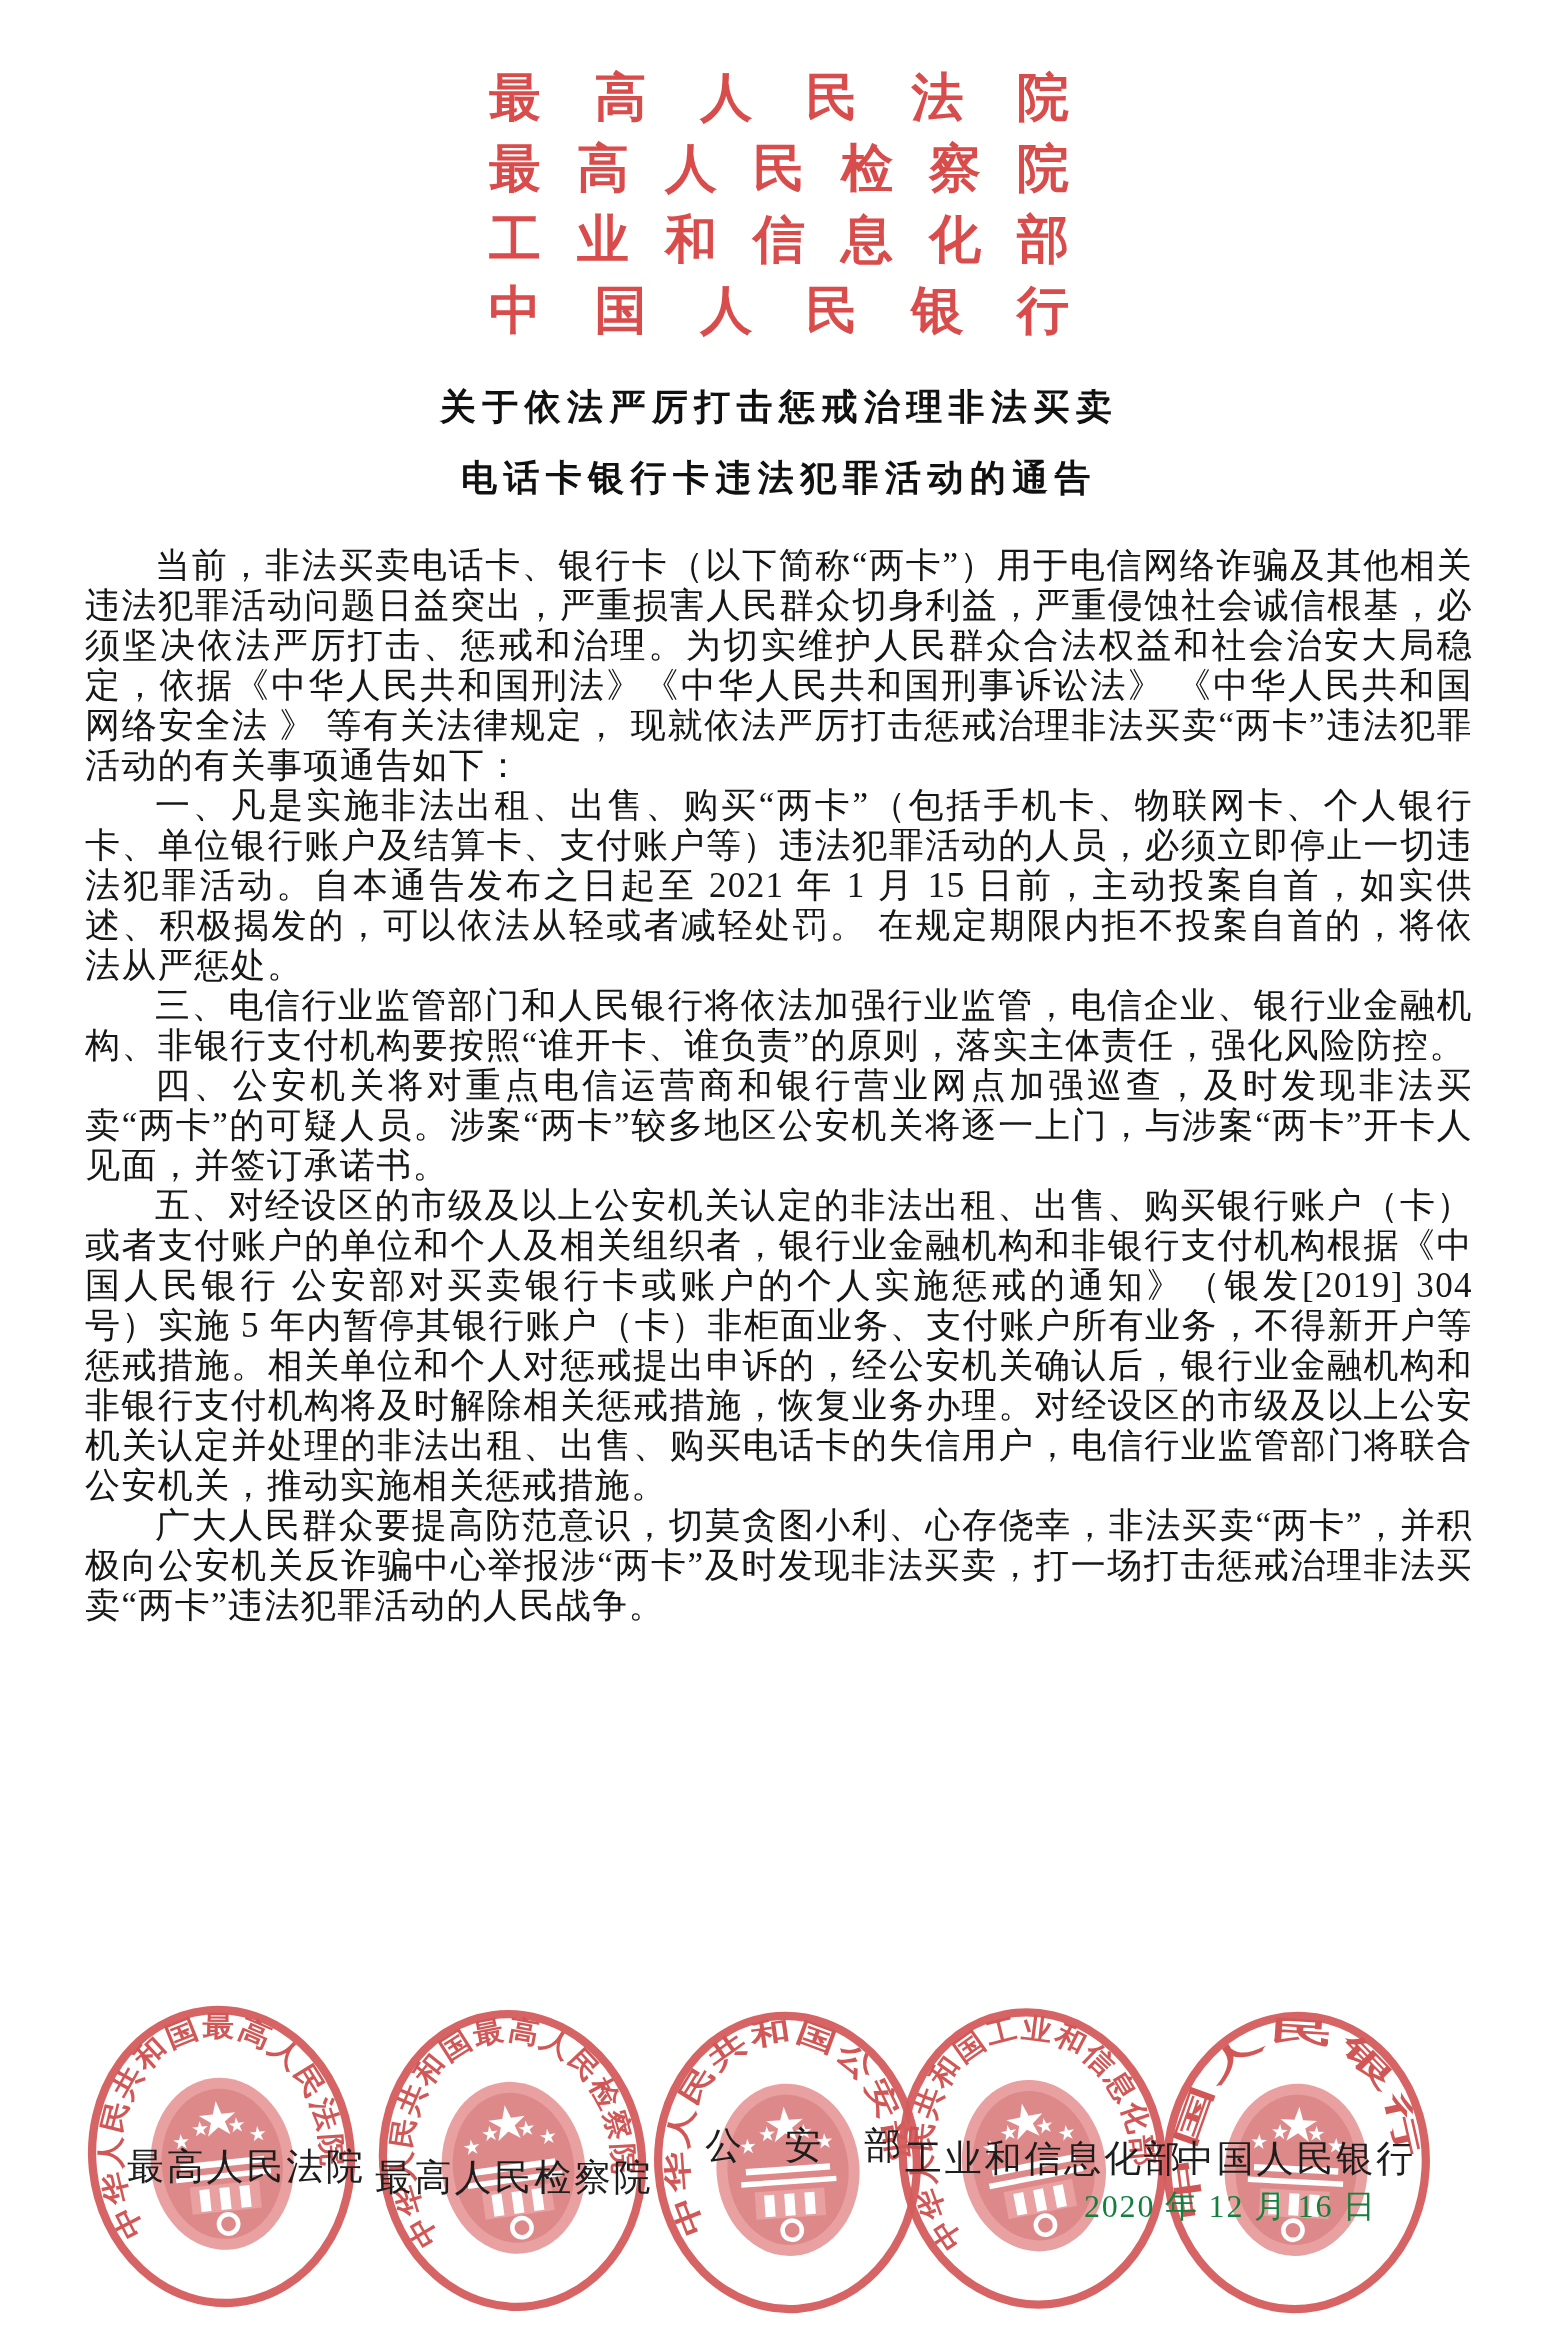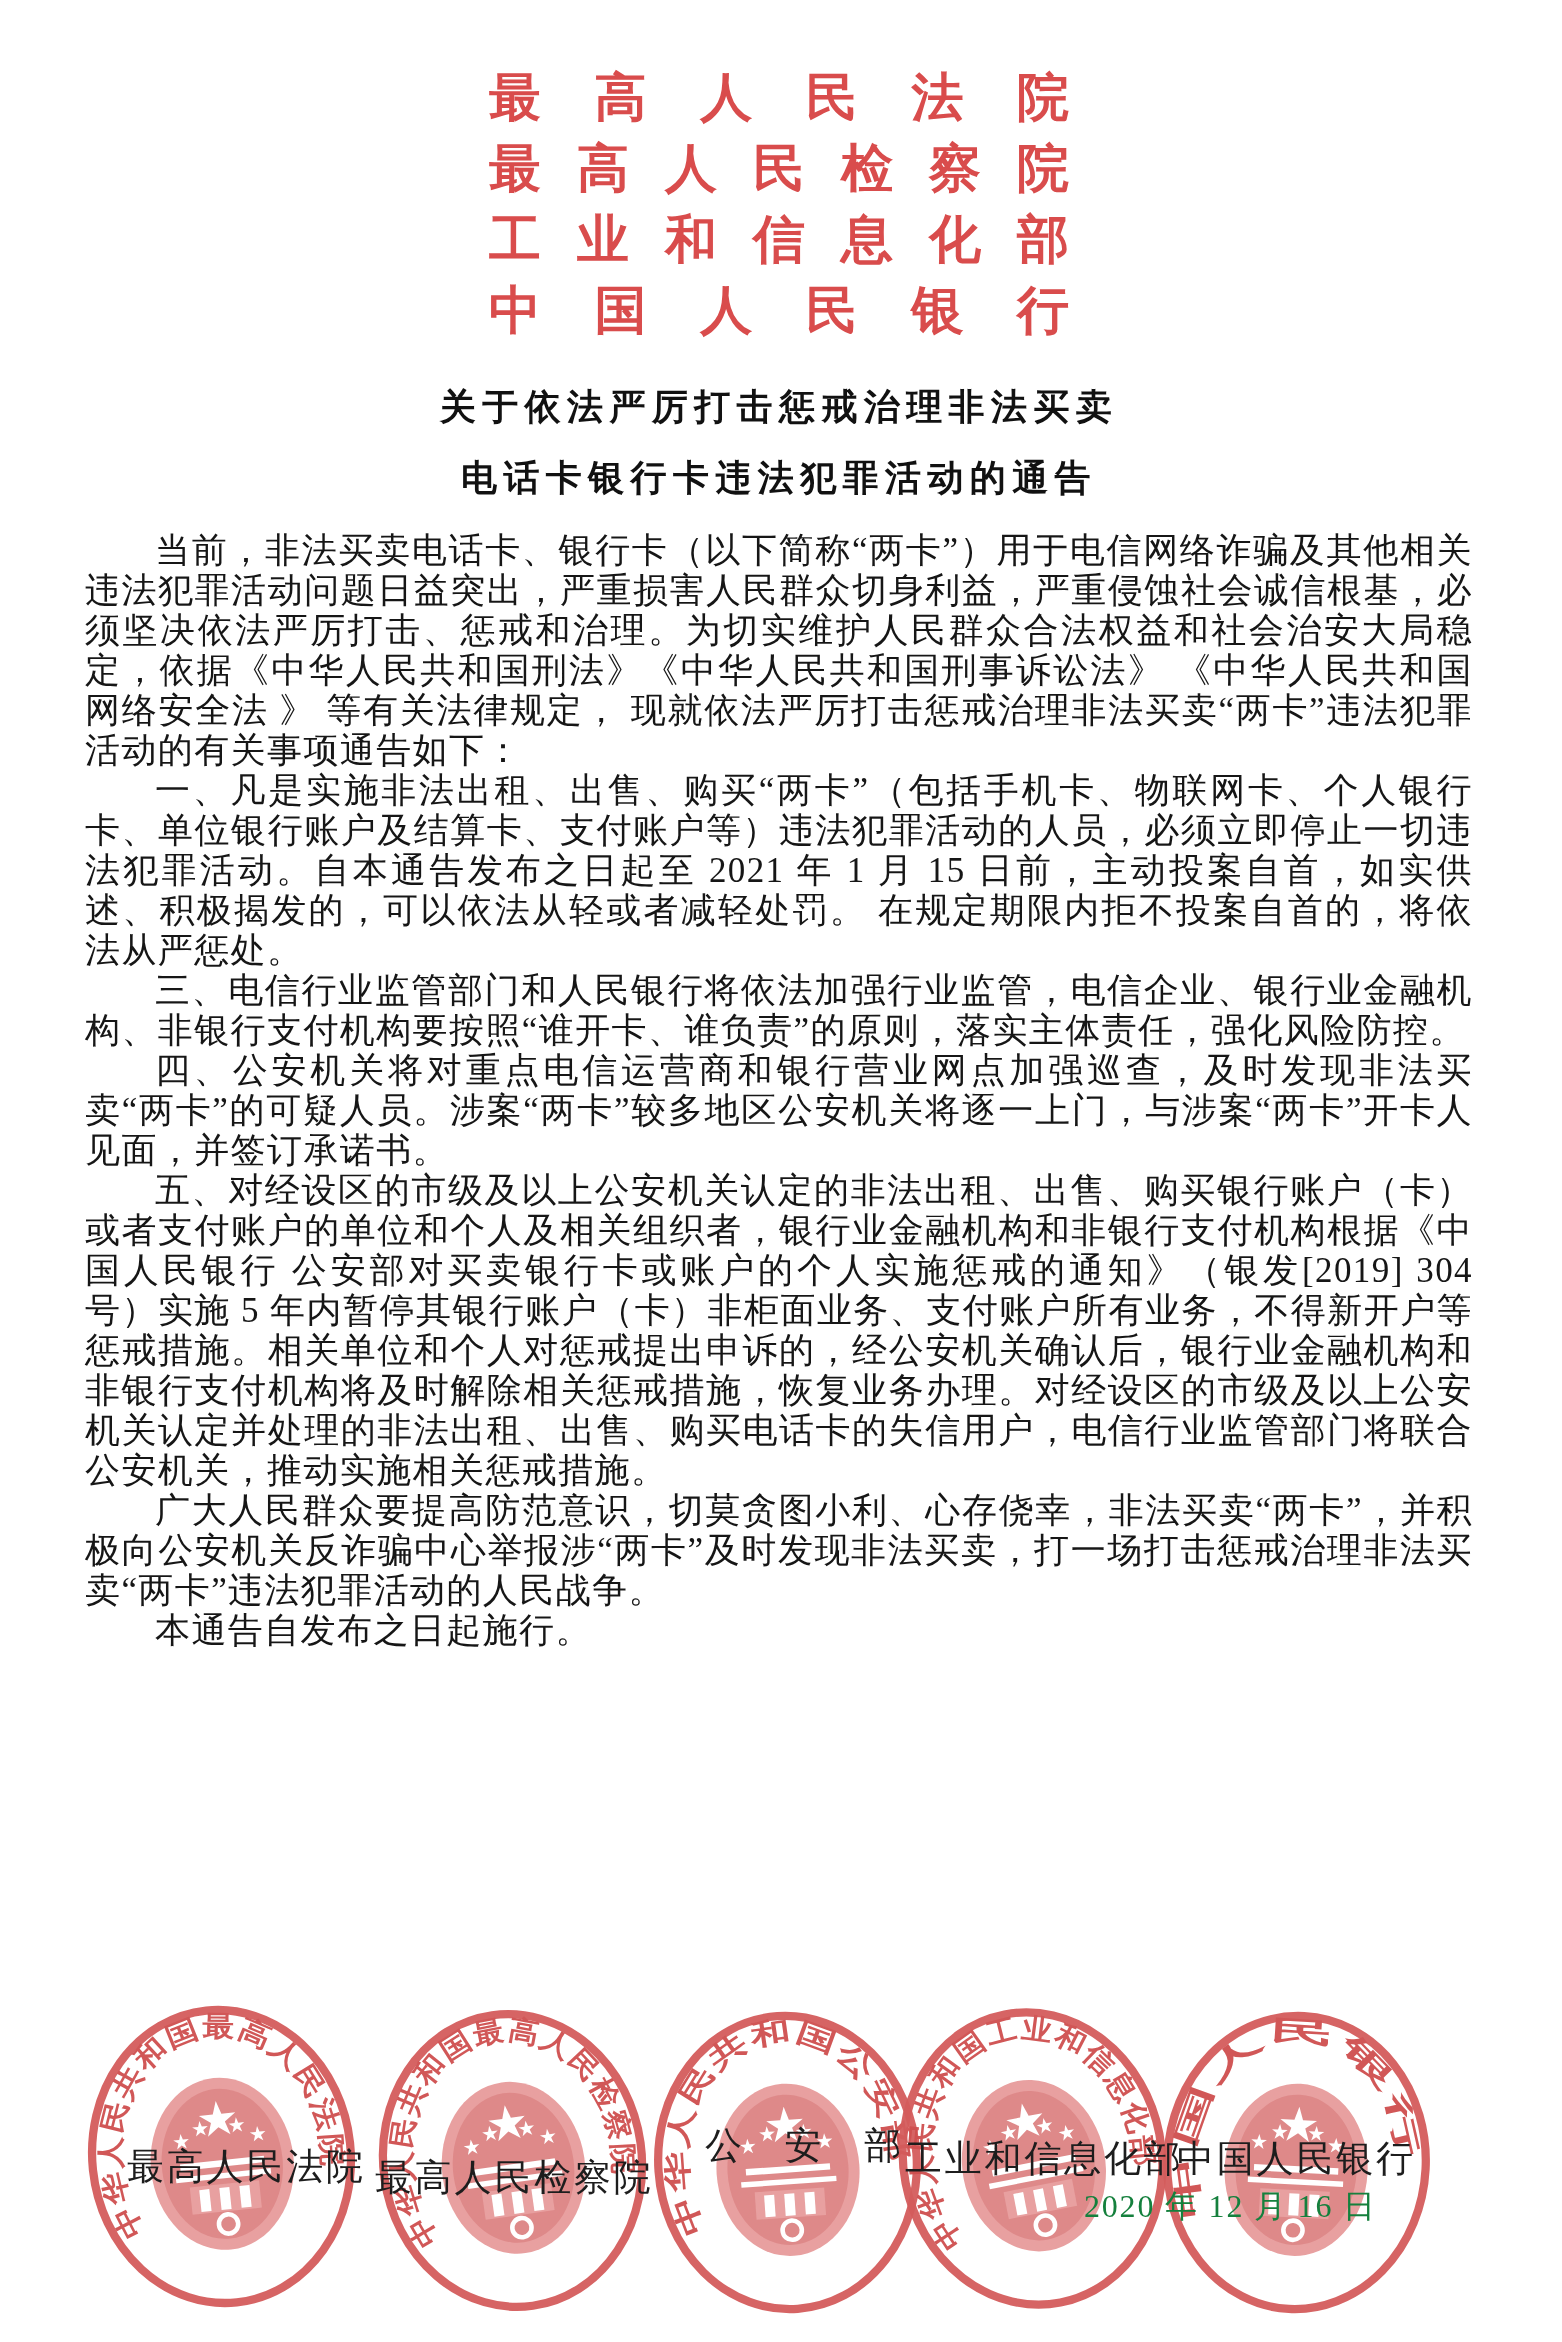--- a/index.html
+++ b/index.html
@@ -30,21 +30,21 @@
     font-size:36px;
     line-height:71px;
     letter-spacing:6.4px;
     font-weight:bold;
     color:#111111;
   }
   .title-line{display:block;}
   
   .body{
     width:1388px;
-    margin:17px auto 0 auto;
+    margin:32px auto 0 auto;
     font-size:35px;
     line-height:40px;
     letter-spacing:1.4px;
     color:#161616;
     text-align:justify;
     text-justify:inter-ideograph;
   }
   .body p{margin:0;text-indent:2em;}
   
   .seals{position:absolute;left:0;top:2168;width:1562px;height:352px;top:1991px;}
@@ -122,21 +122,20 @@
     <span class="title-line">电话卡银行卡违法犯罪活动的通告</span>
   </h1>
 
   <main class="body">
     <p>当前，非法买卖电话卡、银行卡（以下简称“两卡”）用于电信网络诈骗及其他相关违法犯罪活动问题日益突出，严重损害人民群众切身利益，严重侵蚀社会诚信根基，必须坚决依法严厉打击、惩戒和治理。为切实维护人民群众合法权益和社会治安大局稳定，依据《中华人民共和国刑法》《中华人民共和国刑事诉讼法》 《中华人民共和国网络安全法 》 等有关法律规定， 现就依法严厉打击惩戒治理非法买卖“两卡”违法犯罪活动的有关事项通告如下：</p>
     <p>一、凡是实施非法出租、出售、购买“两卡”（包括手机卡、物联网卡、个人银行卡、单位银行账户及结算卡、支付账户等）违法犯罪活动的人员，必须立即停止一切违法犯罪活动。自本通告发布之日起至 2021 年 1 月 15 日前，主动投案自首，如实供述、积极揭发的，可以依法从轻或者减轻处罚。 在规定期限内拒不投案自首的，将依法从严惩处。</p>
     <p>三、电信行业监管部门和人民银行将依法加强行业监管，电信企业、银行业金融机构、非银行支付机构要按照“谁开卡、谁负责”的原则，落实主体责任，强化风险防控。</p>
     <p>四、公安机关将对重点电信运营商和银行营业网点加强巡查，及时发现非法买卖“两卡”的可疑人员。涉案“两卡”较多地区公安机关将逐一上门，与涉案“两卡”开卡人见面，并签订承诺书。</p>
     <p>五、对经设区的市级及以上公安机关认定的非法出租、出售、购买银行账户（卡）或者支付账户的单位和个人及相关组织者，银行业金融机构和非银行支付机构根据《中国人民银行 公安部对买卖银行卡或账户的个人实施惩戒的通知》（银发[2019] 304 号）实施 5 年内暂停其银行账户（卡）非柜面业务、支付账户所有业务，不得新开户等惩戒措施。相关单位和个人对惩戒提出申诉的，经公安机关确认后，银行业金融机构和非银行支付机构将及时解除相关惩戒措施，恢复业务办理。对经设区的市级及以上公安机关认定并处理的非法出租、出售、购买电话卡的失信用户，电信行业监管部门将联合公安机关，推动实施相关惩戒措施。</p>
     <p>广大人民群众要提高防范意识，切莫贪图小利、心存侥幸，非法买卖“两卡”，并积极向公安机关反诈骗中心举报涉“两卡”及时发现非法买卖，打一场打击惩戒治理非法买卖“两卡”违法犯罪活动的人民战争。</p>
-    <p>本通告自发布之日起施行。</p>
   </main>
 
   <section class="seals">
 
     <div class="seal seal-1">
       <svg viewBox="0 0 300 336">
         <defs>
             <path id="arc1" d="M 60 244 A 110 132 0 1 1 240 244" fill="none"></path>
           </defs>
         <ellipse class="ring" cx="150" cy="168" rx="141" ry="160"></ellipse>

